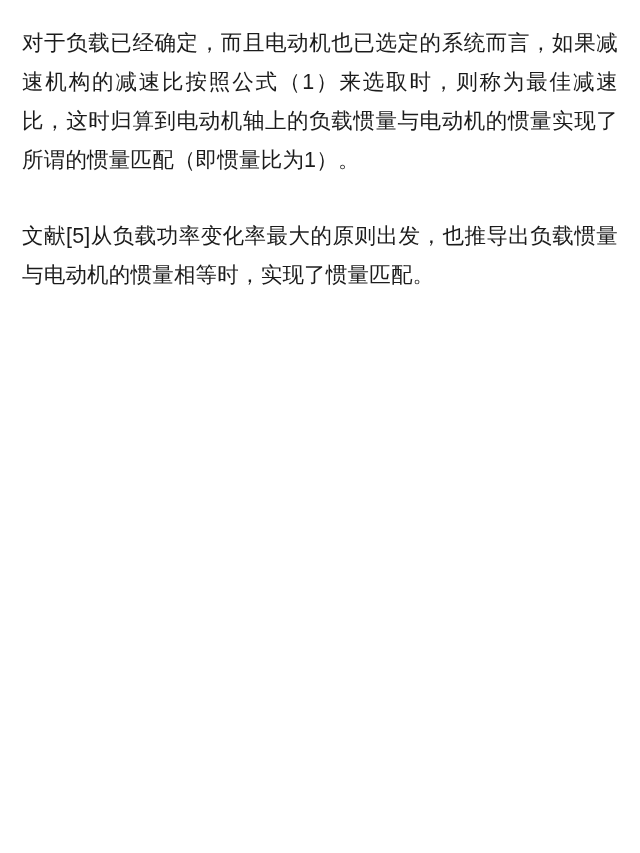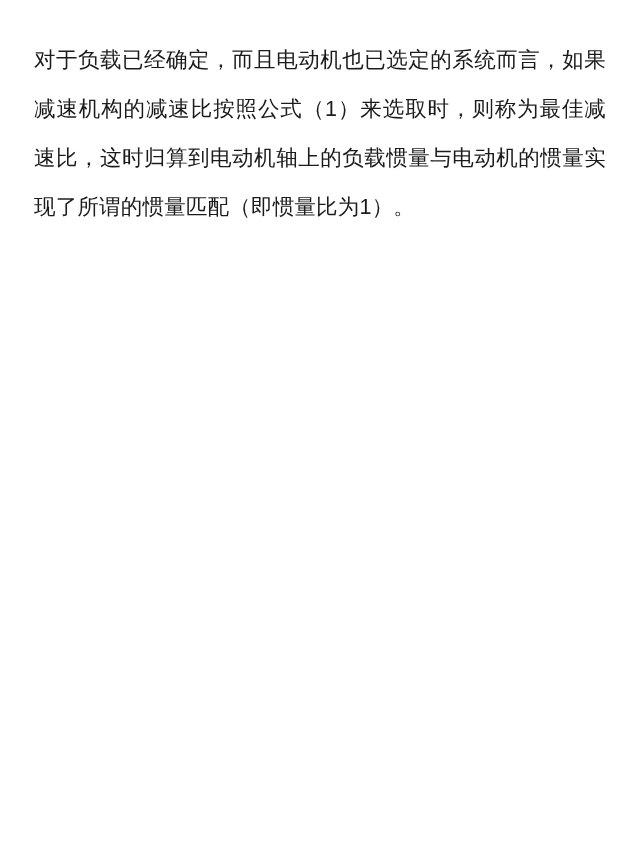--- a/index.html
+++ b/index.html
@@ -16,32 +16,33 @@
   }
   .page {
     box-sizing: border-box;
     width: 640px;
     height: 853px;
     padding: 24px 22px 0 22px;
     background: #ffffff;
   }
   .para {
     font-size: 21.5px;
-    line-height: 49px;
+    line-height: 39px;
     letter-spacing: 0.2px;
     text-align: justify;
     text-justify: inter-ideograph;
     color: #1b1b1b;
-    margin: 12px;
+    margin: 0;
   }
   .para + .para {
     margin-top: 37px;
   }
   .p3 {
     margin-top: 40px;
   }
 </style>
 </head>
 <body>
 
 <div class="page">
   <p class="para p1">对于负载已经确定，而且电动机也已选定的系统而言，如果减速机构的减速比按照公式（1）来选取时，则称为最佳减速比，这时归算到电动机轴上的负载惯量与电动机的惯量实现了所谓的惯量匹配（即惯量比为1）。</p>
+  <p class="para p2">文献[5]从负载功率变化率最大的原则出发，也推导出负载惯量与电动机的惯量相等时，实现了惯量匹配。</p>
 </div>
 
 </body></html>

